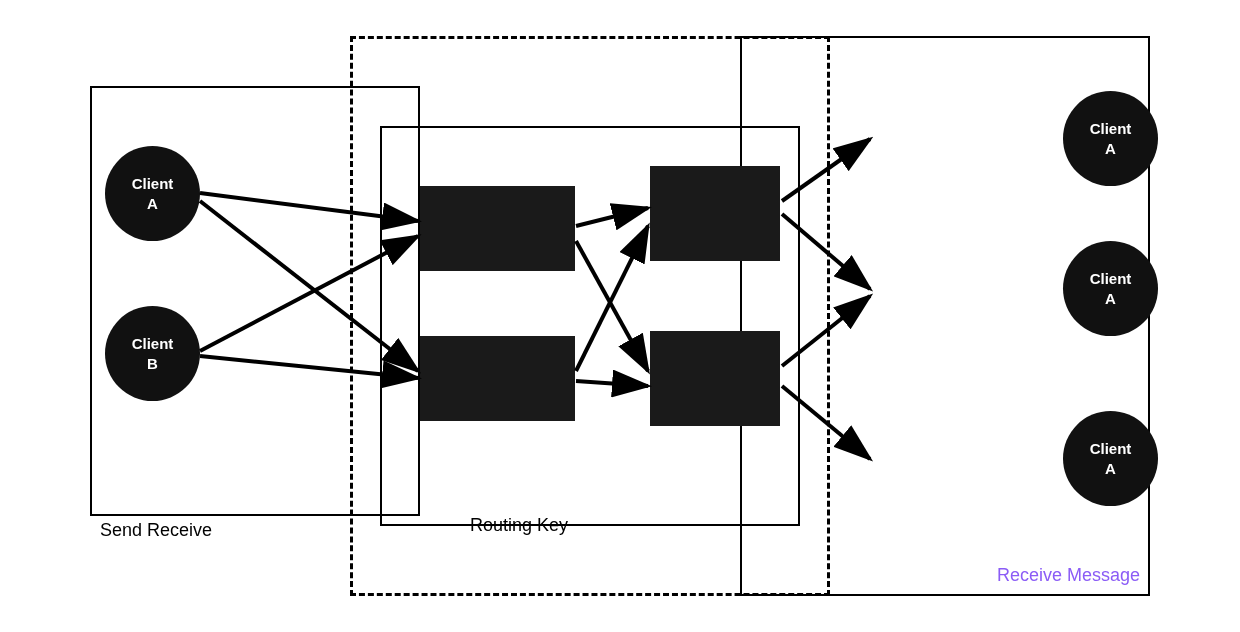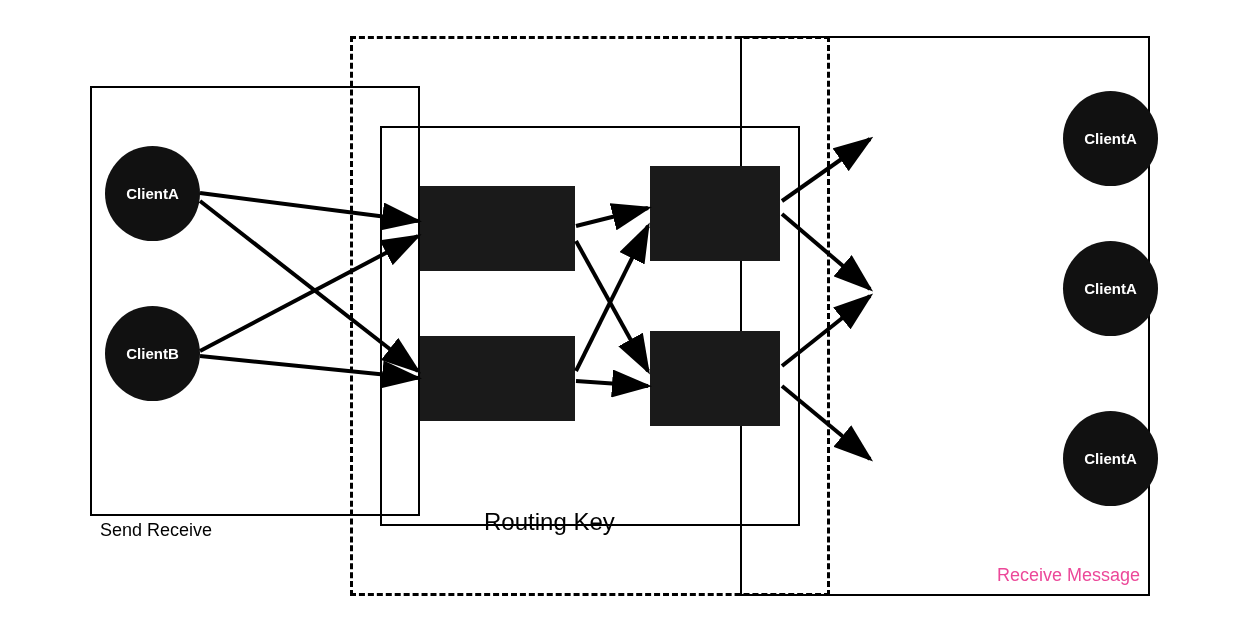--- a/index.html
+++ b/index.html
@@ -54,55 +54,55 @@
       position: absolute;
       left: 310px;
       top: 100px;
       width: 420px;
       height: 400px;
       border: 2.5px solid #000;
     }
 
     .routing-label {
       position: absolute;
-      left: 414px;
+      left: 400px;
       bottom: 70px;
-      font-size: 24px;
+      font-size: 18px;
       font-weight: normal;
       color: #000;
     }
 
     
     .receive-box {
       position: absolute;
       left: 670px;
       top: 10px;
       width: 410px;
       height: 560px;
       border: 2.5px solid #000;
     }
 
     .receive-label {
       position: absolute;
       right: 30px;
       bottom: 20px;
       font-size: 18px;
       font-weight: normal;
-      color: #ec4899;
+      color: #8b5cf6;
     }
 
     
     .client-circle {
       position: absolute;
       width: 95px;
       height: 95px;
       border-radius: 50%;
       background: #111;
       display: flex;
-      flex-direction: row;
+      flex-direction: column;
       align-items: center;
       justify-content: center;
       color: #fff;
       font-size: 15px;
       font-weight: bold;
       line-height: 1.3;
     }
 
     
     .client-a-left {

